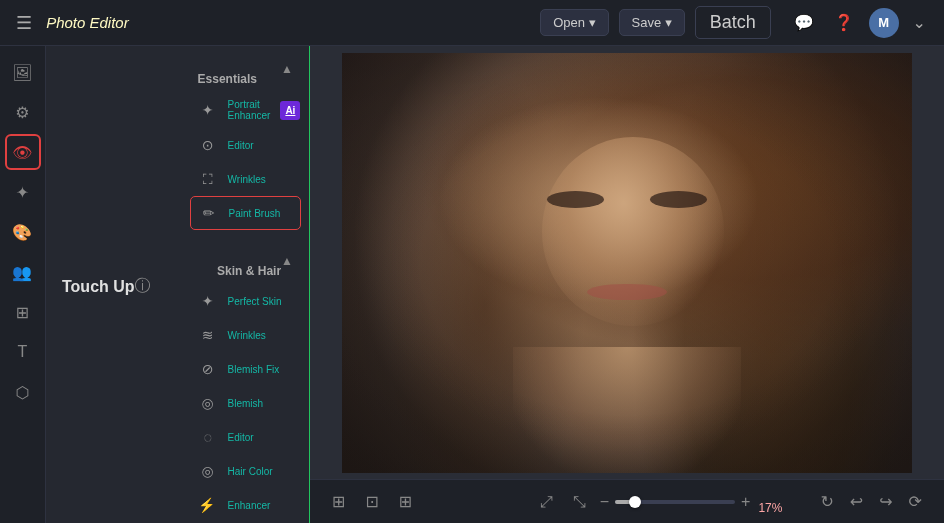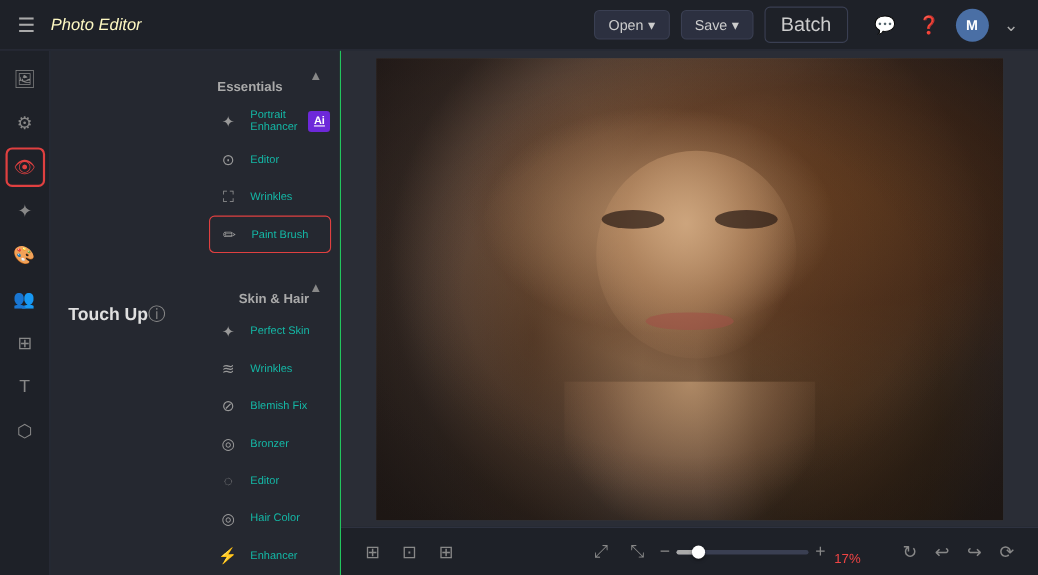--- a/index.html
+++ b/index.html
@@ -317,21 +317,21 @@
       background: #fff;
       border-radius: 50%;
       position: absolute;
       top: -4px;
       left: 17%;
       transform: translateX(-50%);
       box-shadow: 0 1px 3px rgba(0,0,0,0.5);
     }
     .zoom-percent {
       font-size: 12px;
-      color: #ef4444;
+      color: #fca5a5;
       min-width: 32px;
       margin-top: 12px;
     }
     .bottom-right-icons {
       display: flex;
       gap: 4px;
       margin-left: 16px;
     }
   </style>
 </head>
@@ -424,21 +424,21 @@
         <span class="menu-item-label">Wrinkles</span>
       </div>
 
       <div class="menu-item">
         <span class="menu-item-icon">⊘</span>
         <span class="menu-item-label">Blemish Fix</span>
       </div>
 
       <div class="menu-item">
         <span class="menu-item-icon">◎</span>
-        <span class="menu-item-label">Bronzer</span>
+        <span class="menu-item-label">Blemish</span>
       </div>
 
       <div class="menu-item">
         <span class="menu-item-icon">◌</span>
         <span class="menu-item-label">Editor</span>
       </div>
 
       <div class="menu-item">
         <span class="menu-item-icon">◎</span>
         <span class="menu-item-label">Hair Color</span>

